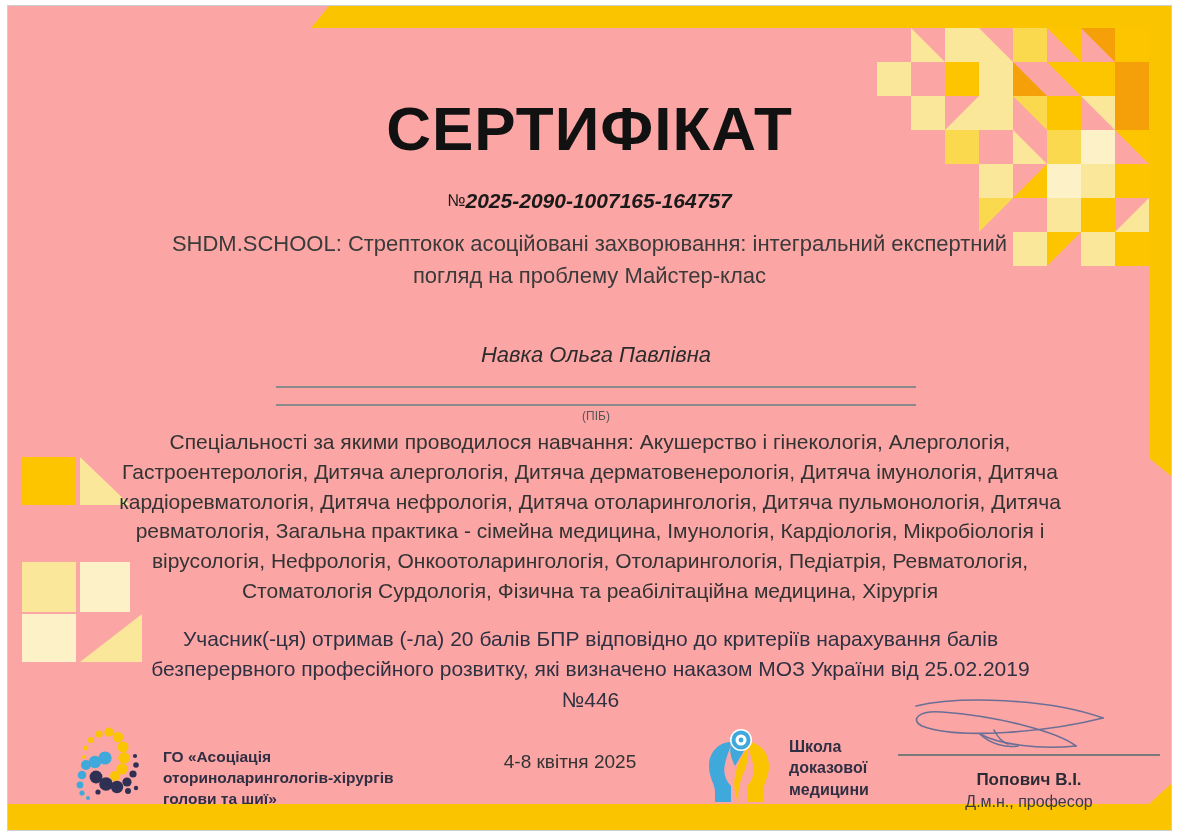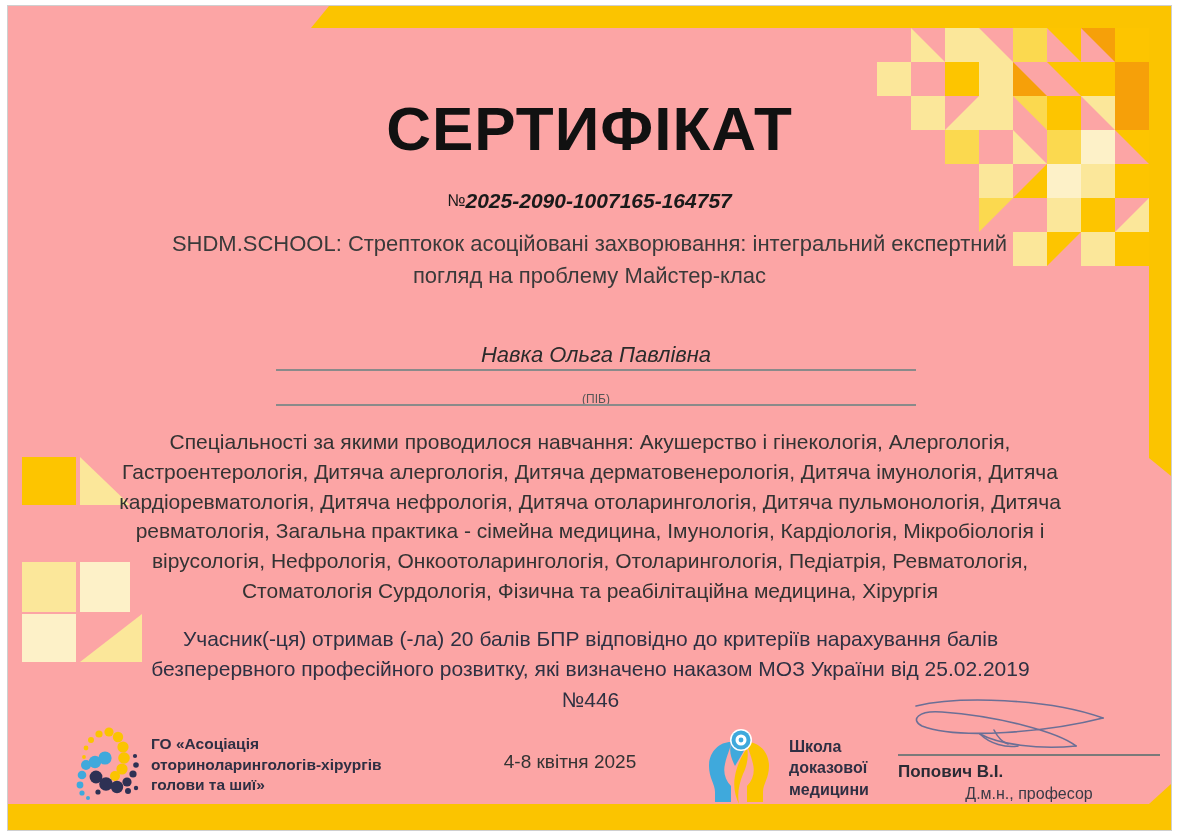--- a/index.html
+++ b/index.html
@@ -140,21 +140,21 @@
     position: absolute;
     top: 336px;
     left: 268px;
     width: 640px;
   }
   .name-value {
     text-align: center;
     font-size: 22px;
     font-style: italic;
     color: #2b2b2b;
-    padding-bottom: 1px;
+    padding-bottom: 18px;
   }
   .rule {
     height: 2px;
     background: #8a8a8a;
     width: 100%;
   }
   .piblabel {
     text-align: center;
     font-size: 12px;
     color: #555555;
@@ -186,22 +186,22 @@
     color: #2e3142;
     line-height: 1.45;
   }
 
   
   .assoc {
     position: absolute;
     left: 57px;
     top: 714px;
     display: flex;
-    align-items: center;
-    gap: 0;
+    align-items: flex-end;
+    gap: 12px;
   }
   .assoc-text {
     font-size: 15.5px;
     font-weight: bold;
     color: #2f2f43;
     line-height: 1.35;
     white-space: pre-line;
   }
   .date {
     position: absolute;
@@ -229,25 +229,25 @@
   }
   .sign {
     position: absolute;
     left: 890px;
     top: 686px;
     width: 262px;
   }
   .sign-svg { display: block; height: 62px; width: 262px; }
   .sign-rule { height: 2px; background: #7a7a7a; width: 100%; }
   .sign-name {
-    text-align: left;
+    text-align: center;
     font-size: 17px;
     font-weight: bold;
     color: #2b2b35;
-    margin-top: 6px;
+    margin-top: 14px;
   }
   .sign-role {
     text-align: center;
     font-size: 16px;
     color: #3a3a45;
     margin-top: 3px;
   }
 </style>
 </head>
 <body>

